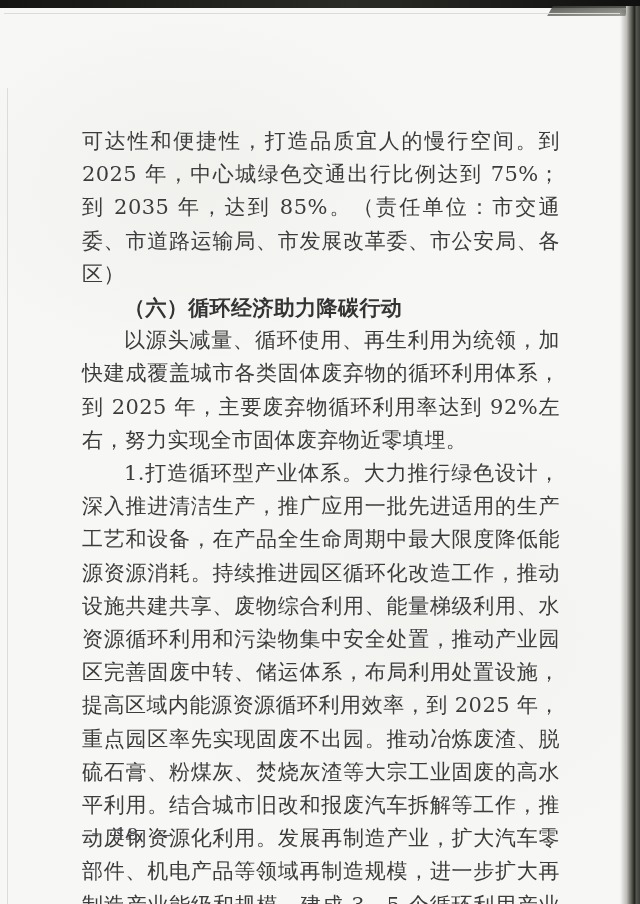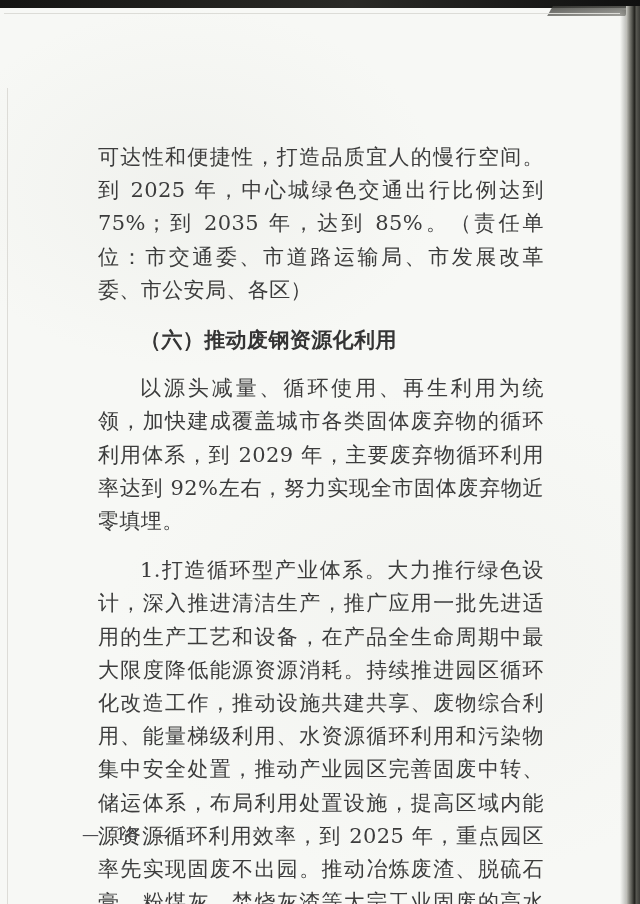--- a/index.html
+++ b/index.html
@@ -49,21 +49,21 @@
   .content {
     position: absolute;
     left: 82px; top: 125px; width: 478px;
     font-size: 21px;
     line-height: 33.2px;
     color: #3c3c3c;
     text-align: justify;
     letter-spacing: 0.4px;
     filter: blur(0.2px);
   }
-  .content p { margin: 16px; padding: 0; }
+  .content p { margin: 0; padding: 0; }
   .indent { text-indent: 2em; }
   .section-heading {
     font-weight: 700;
     color: #343434;
   }
   .para-lead { font-weight: 400; }
   .page-number {
     position: absolute;
     left: 82px; top: 824px;
     font-size: 17px;
@@ -80,18 +80,18 @@
 
 <div class="scan-top-bar"></div>
 <div class="scan-top-right-wedge"></div>
 <div class="scan-right-band"></div>
 <div class="page-edge-top-line"></div>
 <div class="page-edge-left-line"></div>
 <div class="page-edge-right-shadow"></div>
 
 <div class="content">
   <p>可达性和便捷性，打造品质宜人的慢行空间。到 2025 年，中心城绿色交通出行比例达到 75%；到 2035 年，达到 85%。（责任单位：市交通委、市道路运输局、市发展改革委、市公安局、各区）</p>
-  <p class="indent section-heading">（六）推动废钢资源化利用</p>
-  <p class="indent">以源头减量、循环使用、再生利用为统领，加快建成覆盖城市各类固体废弃物的循环利用体系，到 2029 年，主要废弃物循环利用率达到 92%左右，努力实现全市固体废弃物近零填埋。</p>
+  <p class="indent section-heading">（六）循环经济助力降碳行动</p>
+  <p class="indent">以源头减量、循环使用、再生利用为统领，加快建成覆盖城市各类固体废弃物的循环利用体系，到 2025 年，主要废弃物循环利用率达到 92%左右，努力实现全市固体废弃物近零填埋。</p>
   <p class="indent"><span class="para-lead">1.打造循环型产业体系。</span><span>大力推行绿色设计，深入推进清洁生产，推广应用一批先进适用的生产工艺和设备，在产品全生命周期中最大限度降低能源资源消耗。持续推进园区循环化改造工作，推动设施共建共享、废物综合利用、能量梯级利用、水资源循环利用和污染物集中安全处置，推动产业园区完善固废中转、储运体系，布局利用处置设施，提高区域内能源资源循环利用效率，到 2025 年，重点园区率先实现固废不出园。推动冶炼废渣、脱硫石膏、粉煤灰、焚烧灰渣等大宗工业固废的高水平利用。结合城市旧改和报废汽车拆解等工作，推动废钢资源化利用。发展再制造产业，扩大汽车零部件、机电产品等领域再制造规模，进一步扩大再制造产业能级和规模。建成 3—5 个循环利用产业基地，培育一批循环经济龙头企业，提升固废循环利用产业能级。到 2025 年，形成全市 392 吨/日的医废处置能力，建成大中小型医疗机构全覆盖的医废收运体系。到 2025 年，一般工业固体废物综合利用率达到</span></p>
 </div>
 
 <div class="page-number">— 18 —</div>
 
 </body></html>

